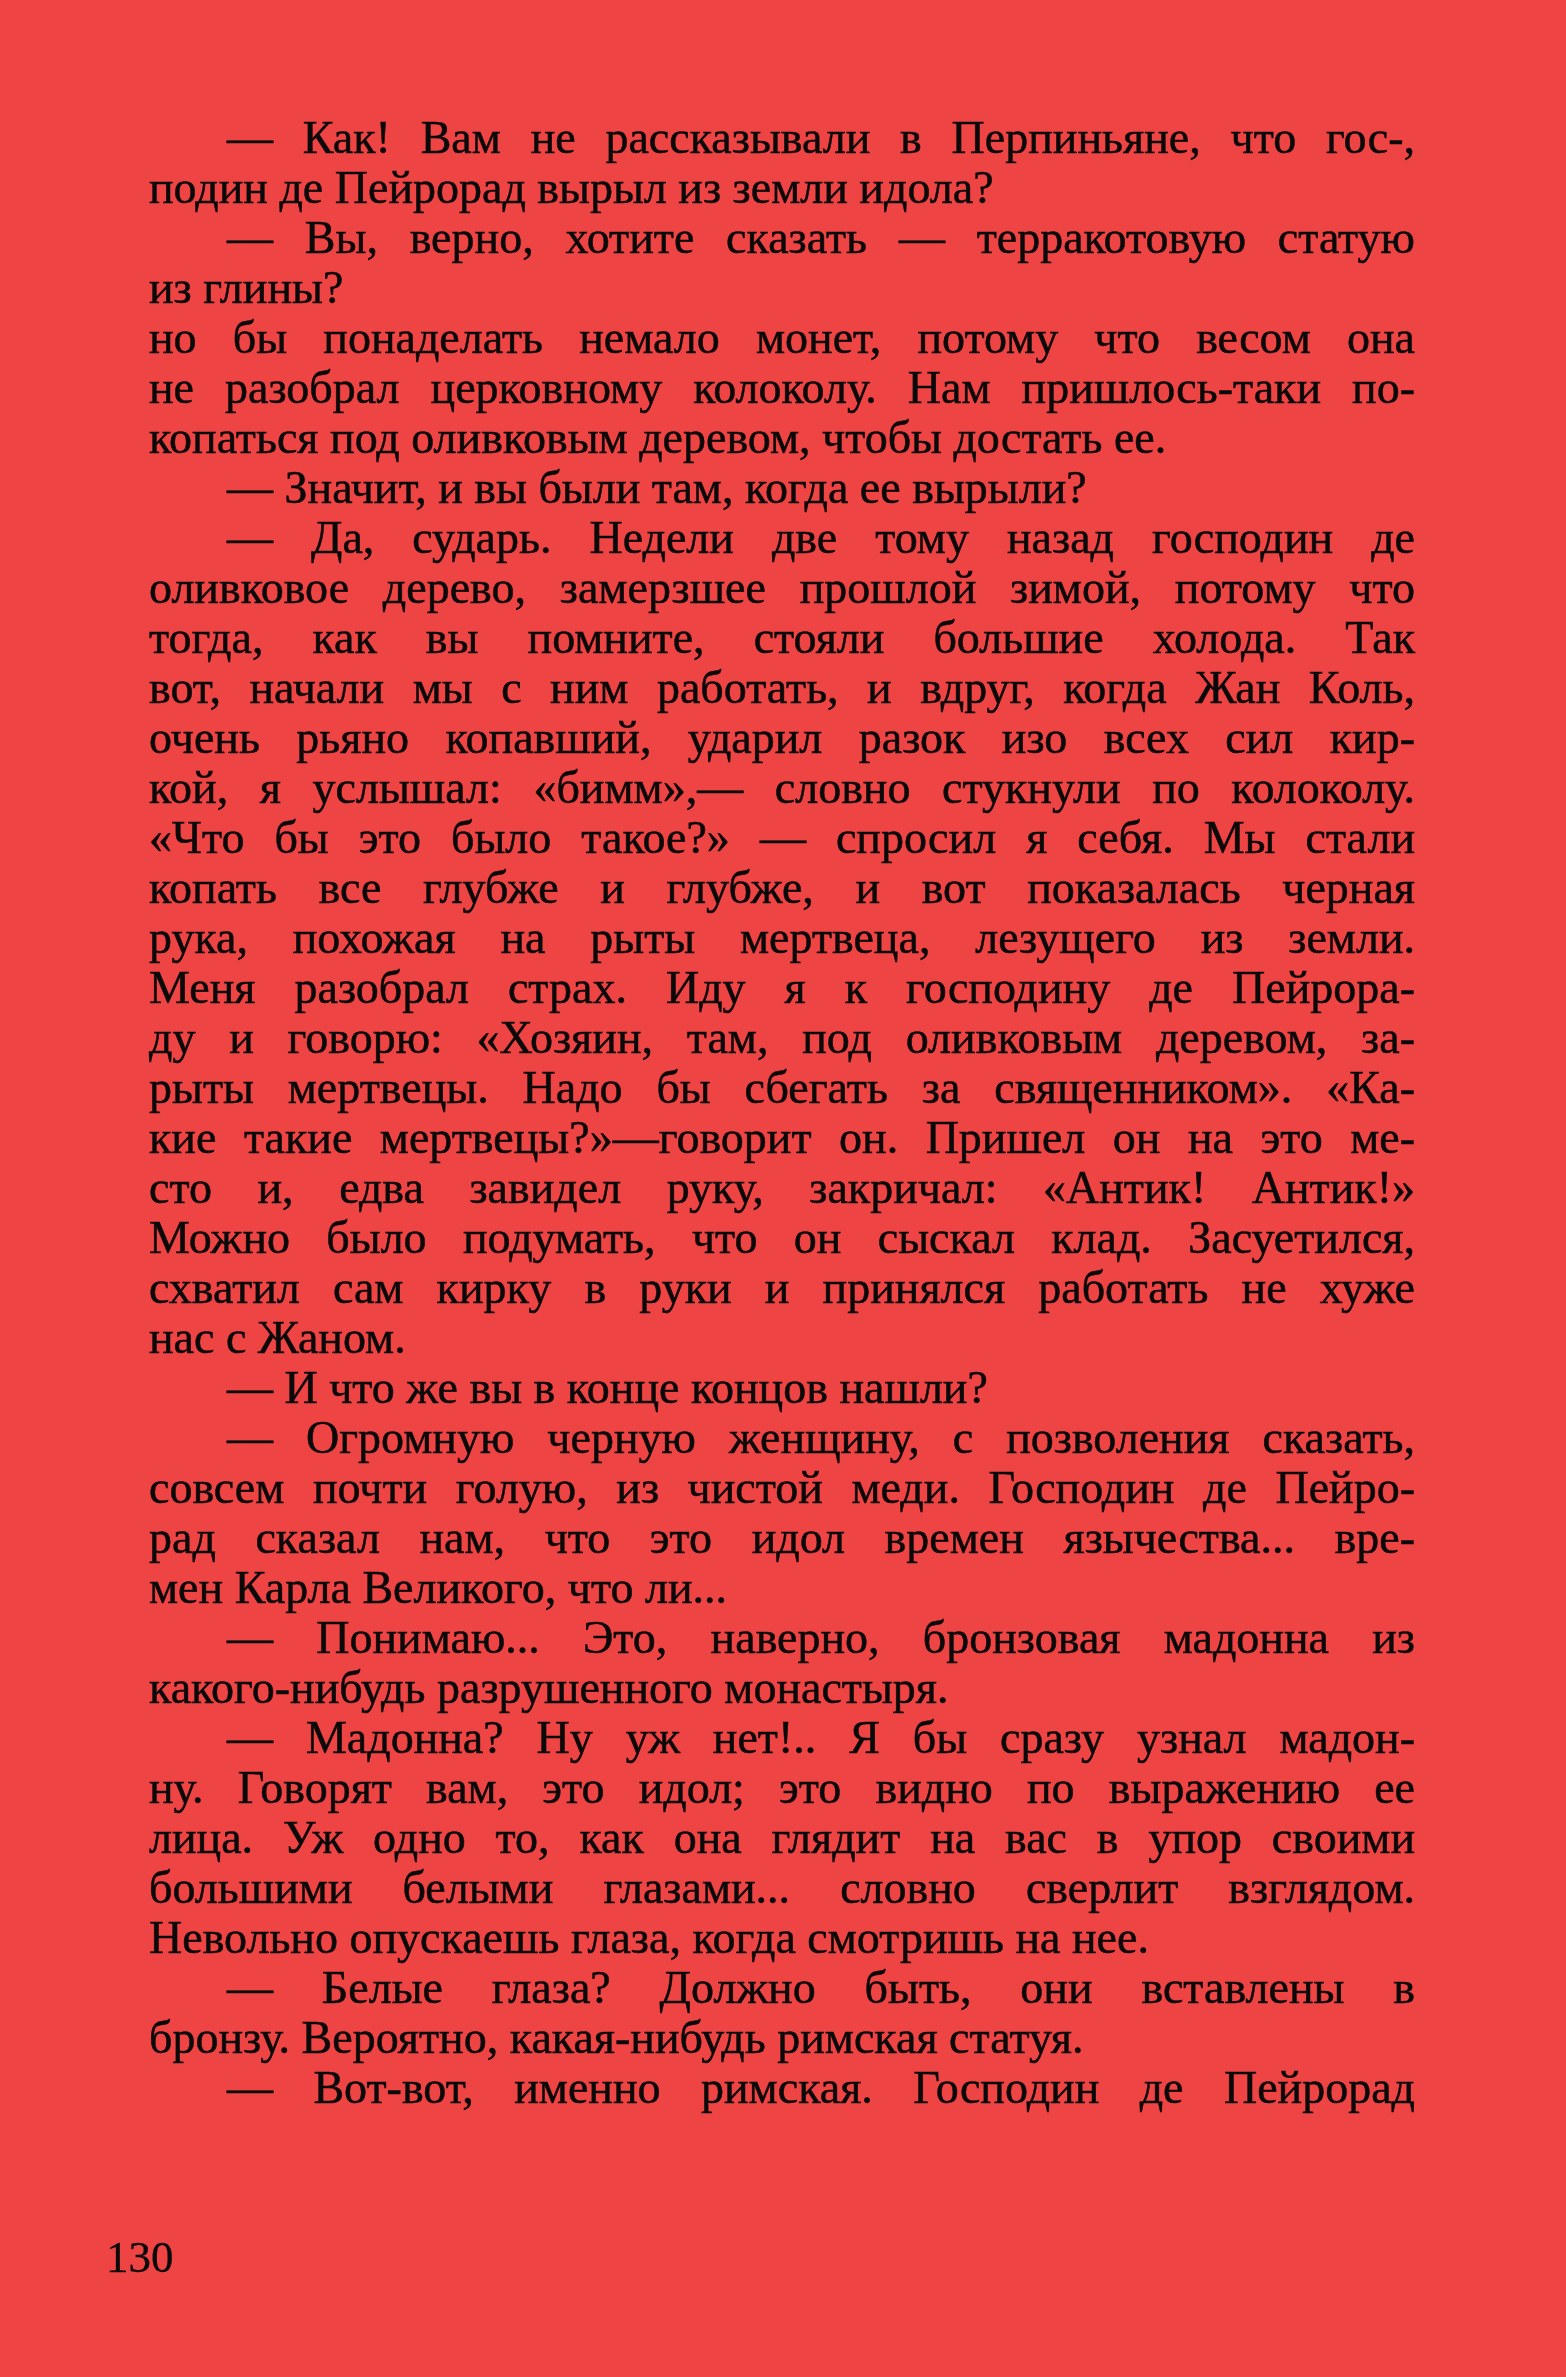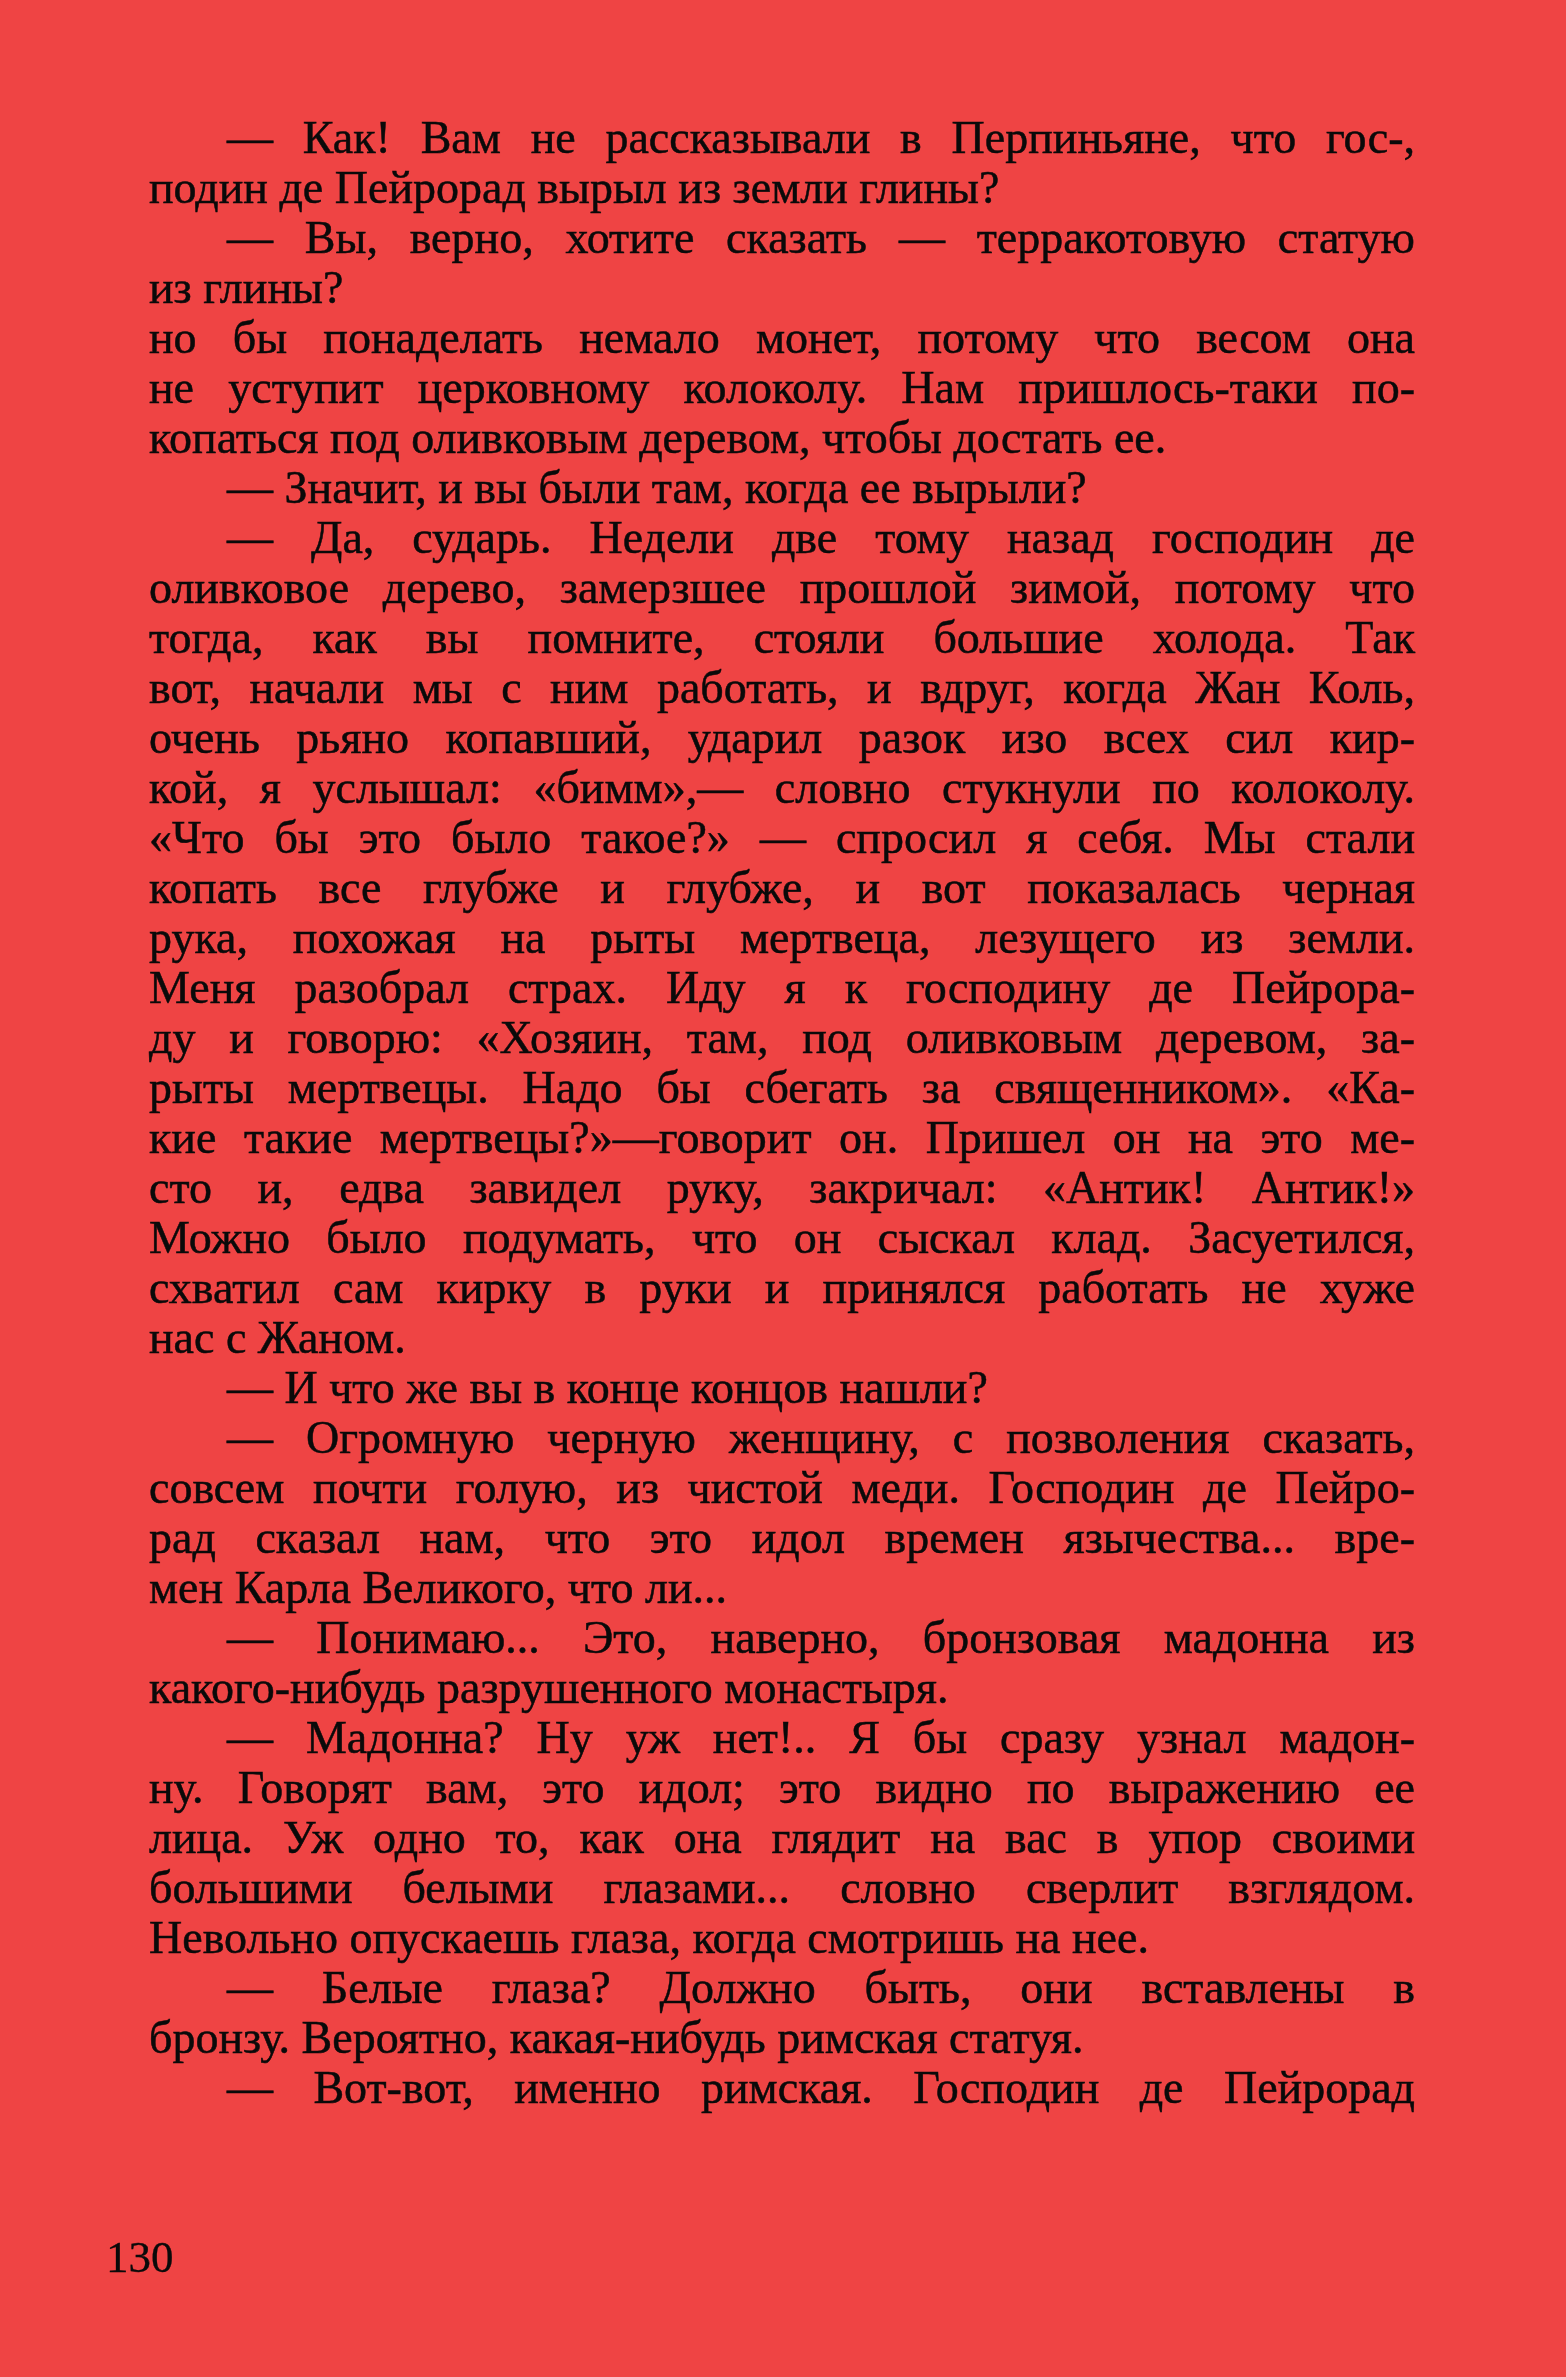--- a/index.html
+++ b/index.html
@@ -43,29 +43,29 @@
     -webkit-text-stroke: 0.3px #0a0a0a;
   }
 </style>
 </head>
 <body>
 
 <div class="page">
   <div class="text-block">
       <div class="para">
         <div class="line first">— Как! Вам не рассказывали в Перпиньяне, что гос-,</div>
-        <div class="line lastline">подин де Пейрорад вырыл из земли глины?</div>
+        <div class="line lastline">подин де Пейрорад вырыл из земли идола?</div>
       </div>
       <div class="para">
         <div class="line first">— Вы, верно, хотите сказать — терракотовую статую</div>
         <div class="line lastline">из  глины?</div>
       </div>
       <div class="para">
         <div class="line">но бы понаделать немало монет, потому что весом она</div>
-        <div class="line">не уступит церковному колоколу. Нам пришлось-таки по-</div>
+        <div class="line">не разобрал церковному колоколу. Нам пришлось-таки по-</div>
         <div class="line lastline">копаться под оливковым деревом, чтобы достать ее.</div>
       </div>
       <div class="para">
         <div class="line first lastline">— Значит, и вы были там, когда ее вырыли?</div>
       </div>
       <div class="para">
         <div class="line first">— Да, сударь. Недели две тому назад господин де</div>
         <div class="line">оливковое дерево, замерзшее прошлой зимой, потому что</div>
         <div class="line">тогда, как вы помните, стояли большие холода. Так</div>
         <div class="line">вот, начали мы с ним работать, и вдруг, когда Жан Коль,</div>

